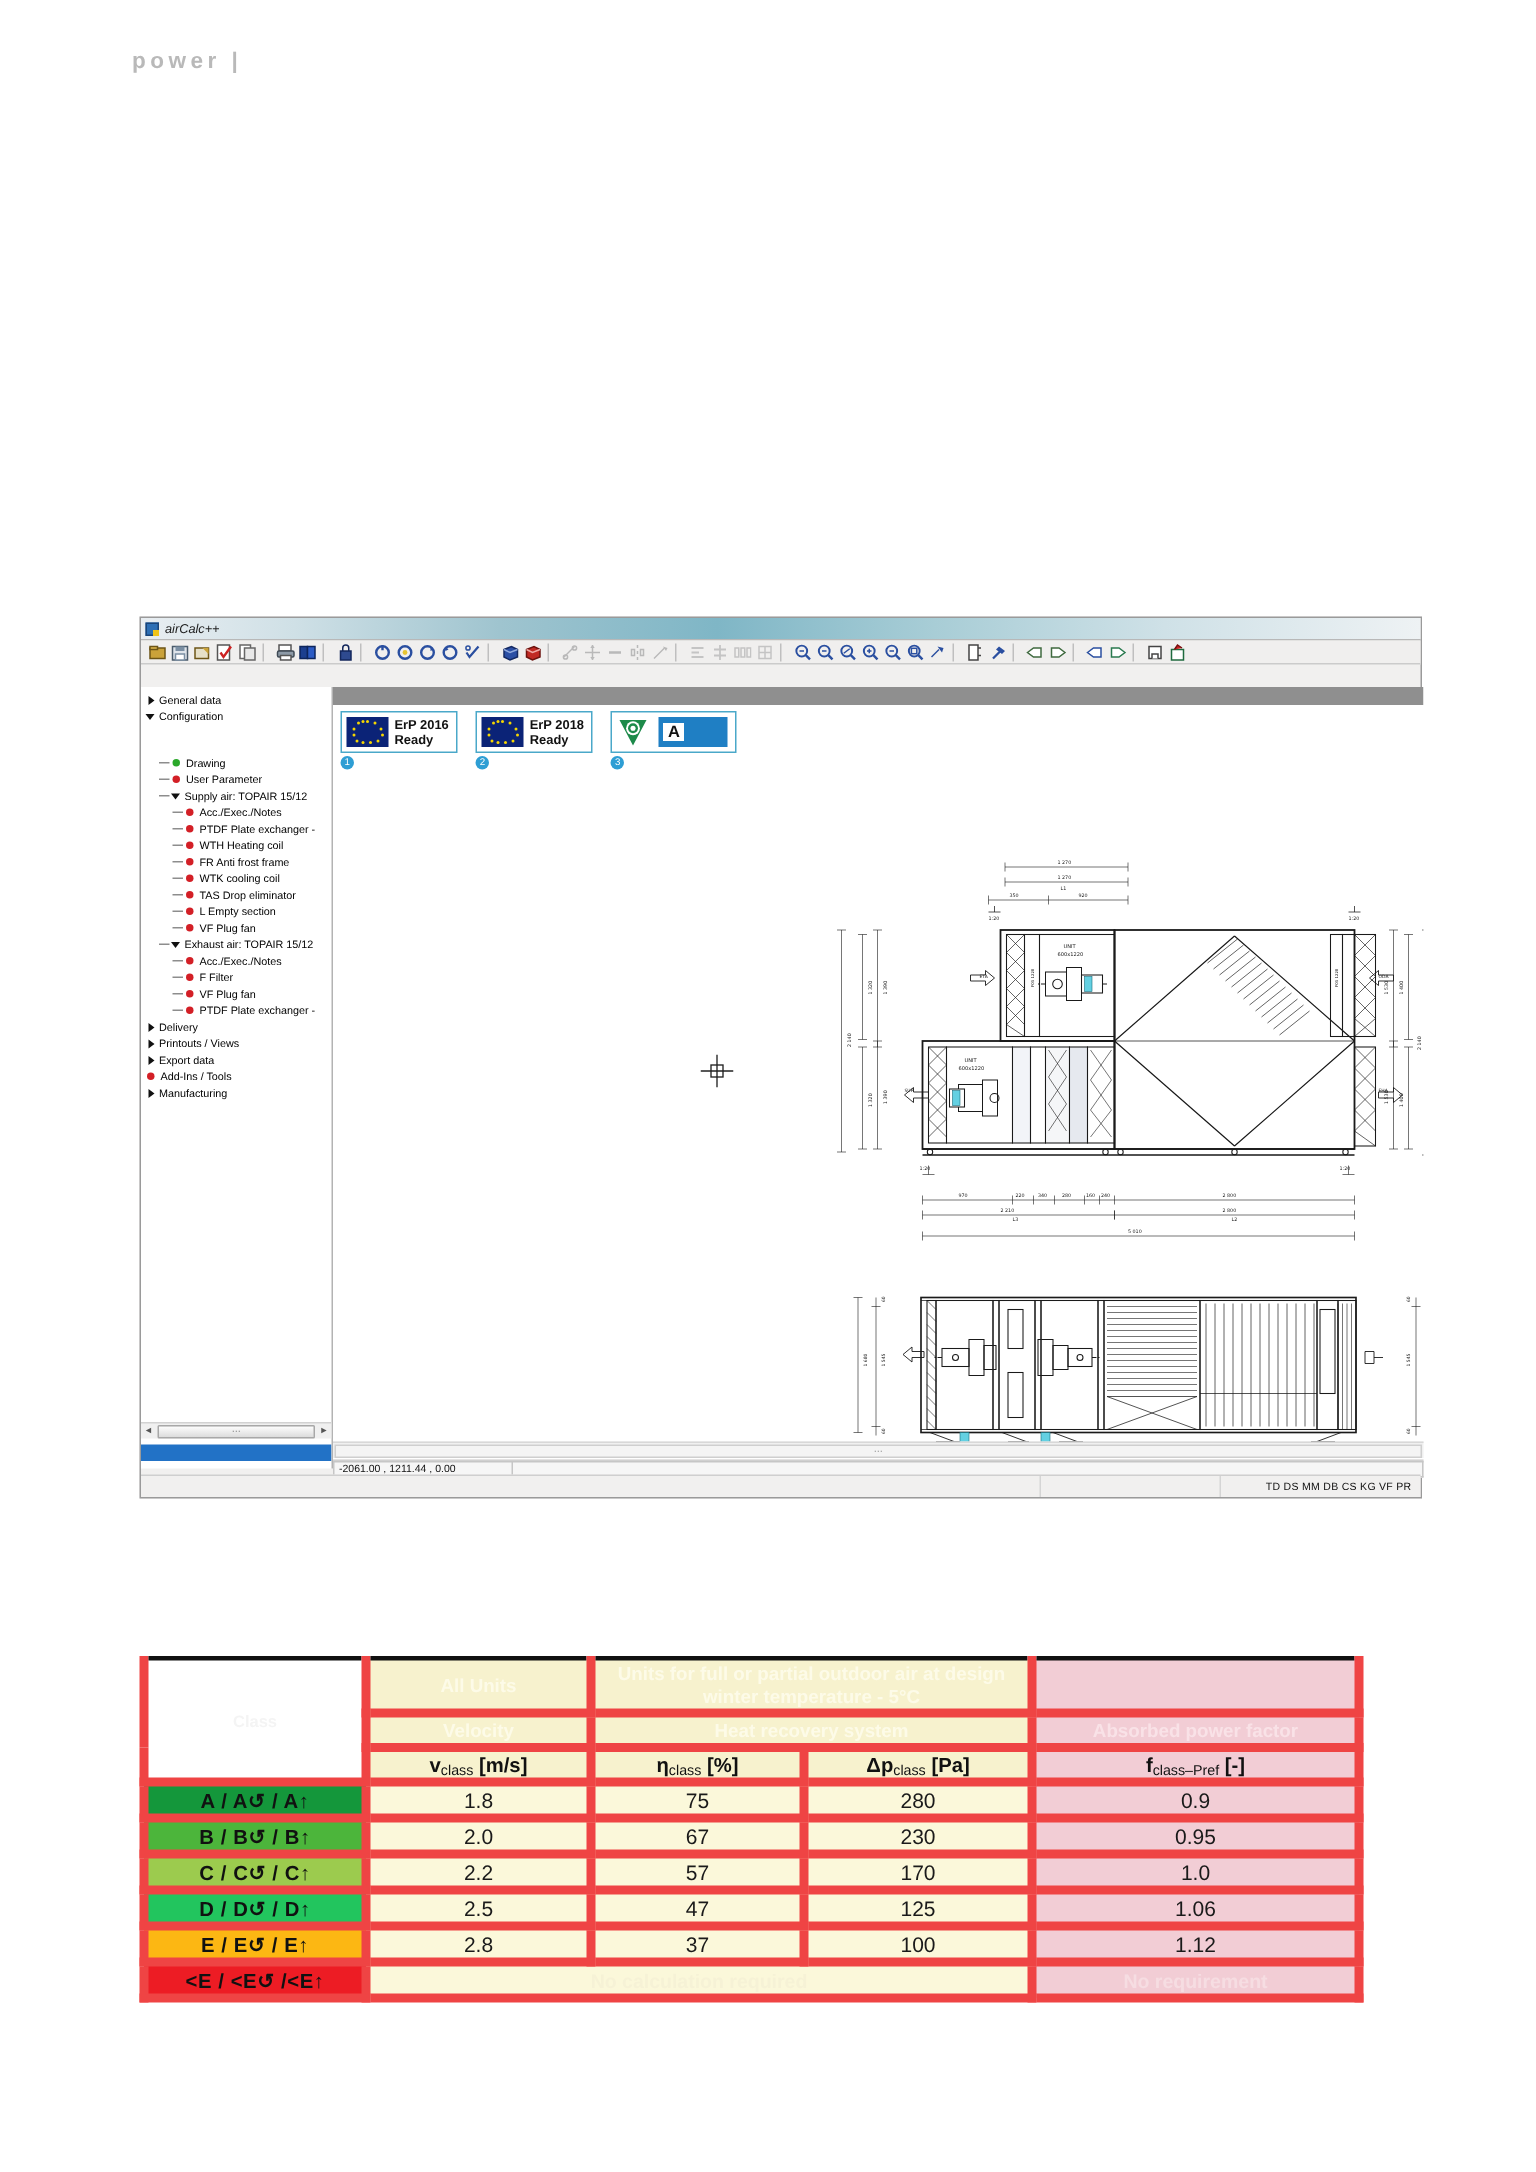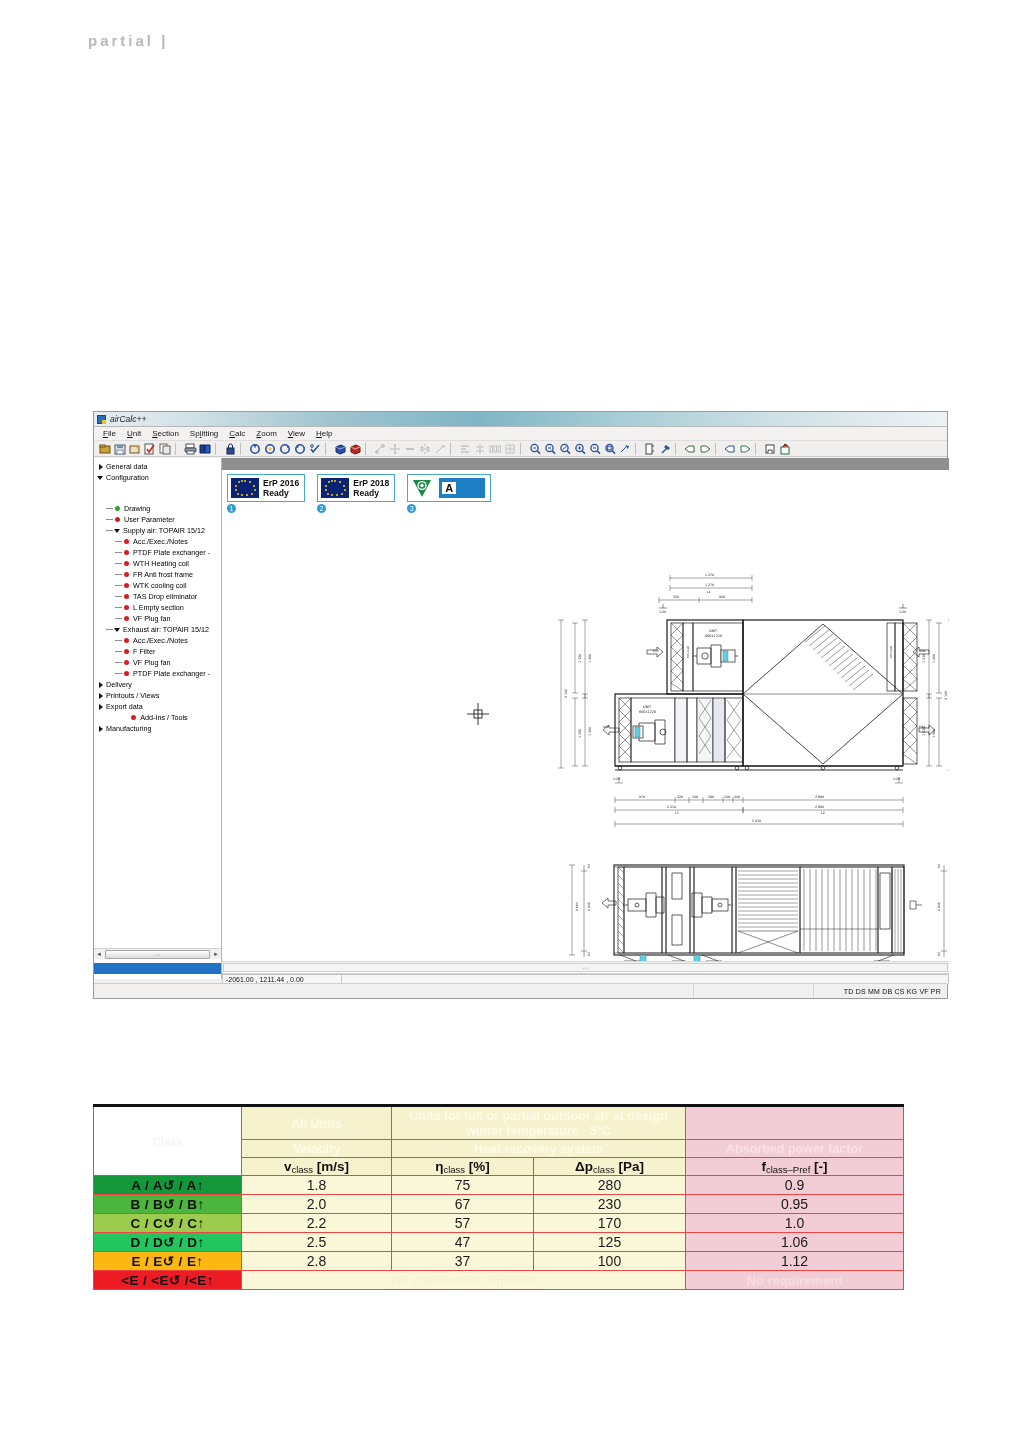--- a/index.html
+++ b/index.html
@@ -190,21 +190,21 @@
 
   
   .erp-table{
     position:absolute; left:93px; top:1104px;
     width:810px;
     border-collapse:collapse;
     font-size:13px;
     table-layout:fixed;
   }
   .erp-table td, .erp-table th{
-    border:1px solid #ef4444;
+    border:6px solid #ef4444;
     text-align:center;
     vertical-align:middle;
     padding:1px 2px;
   }
   .erp-table .top-rule{ border-top:3px solid #111; }
   .col-class{ width:148px; }
   .col-v{ width:150px; }
   .col-eta{ width:142px; }
   .col-dp{ width:152px; }
   .col-f{ width:218px; }
@@ -222,41 +222,31 @@
   .cell-val{ background:#fbf8da; font-size:14px; color:#1a1a1a; }
   .cell-valp{ background:#f2cdd5; font-size:14px; color:#1a1a1a; }
   .cls-cell{ font-weight:bold; font-size:13.5px; color:#111; letter-spacing:.4px;}
   .note-yellow{ background:#fbf8da; color:#f6f2d6; font-weight:bold; font-size:13px;}
   .note-pink{ background:#f2cdd5; color:#f6dde2; font-weight:bold; font-size:13px;}
 </style>
 </head>
 <body>
 
 <div class="page-brand">
-  <span>partial</span>
+  <span>power</span>
   <span>|</span>
 </div>
 
 <div class="app-window">
 
   <div class="titlebar">
     <div class="winicon"></div>
     <div class="wintitle">airCalc++</div>
   </div>
 
-  <div class="menubar">
-    <div class="mi"><u>F</u><span>ile</span></div>
-    <div class="mi"><u>U</u>nit</div>
-    <div class="mi"><u>S</u>ection</div>
-    <div class="mi">Sp<u>l</u>itting</div>
-    <div class="mi"><u>C</u>alc</div>
-    <div class="mi"><u>Z</u>oom</div>
-    <div class="mi"><u>V</u>iew</div>
-    <div class="mi"><u>H</u>elp</div>
-  </div>
 
   <div class="toolbar">
     <div class="tbtn">
         <svg width="12" height="12">
           <rect x="1" y="3" width="10" height="7" fill="#caa23a" stroke="#6d5517"></rect>
           <rect x="1" y="2" width="5" height="2" fill="#e0b94f" stroke="#6d5517"></rect>
         </svg>
       </div>
     <div class="tbtn">
         <svg width="12" height="12">
@@ -596,21 +586,21 @@
           <span class="tlabel">Delivery</span>
         </div>
         <div class="tnode" style="padding-left: 0px;">
           <span class="tri right"></span>
           <span class="tlabel">Printouts / Views</span>
         </div>
         <div class="tnode" style="padding-left: 0px;">
           <span class="tri right"></span>
           <span class="tlabel">Export data</span>
         </div>
-        <div class="tnode" style="padding-left: 0px; justify-content: center;">
+        <div class="tnode" style="padding-left: 0px;">
           <span class="dot red"></span>
           <span class="tlabel">Add-Ins / Tools</span>
         </div>
         <div class="tnode" style="padding-left: 0px;">
           <span class="tri right"></span>
           <span class="tlabel">Manufacturing</span>
         </div>
       </div>
     <div class="tree-hscroll">
       <div class="arrow">◄</div>

